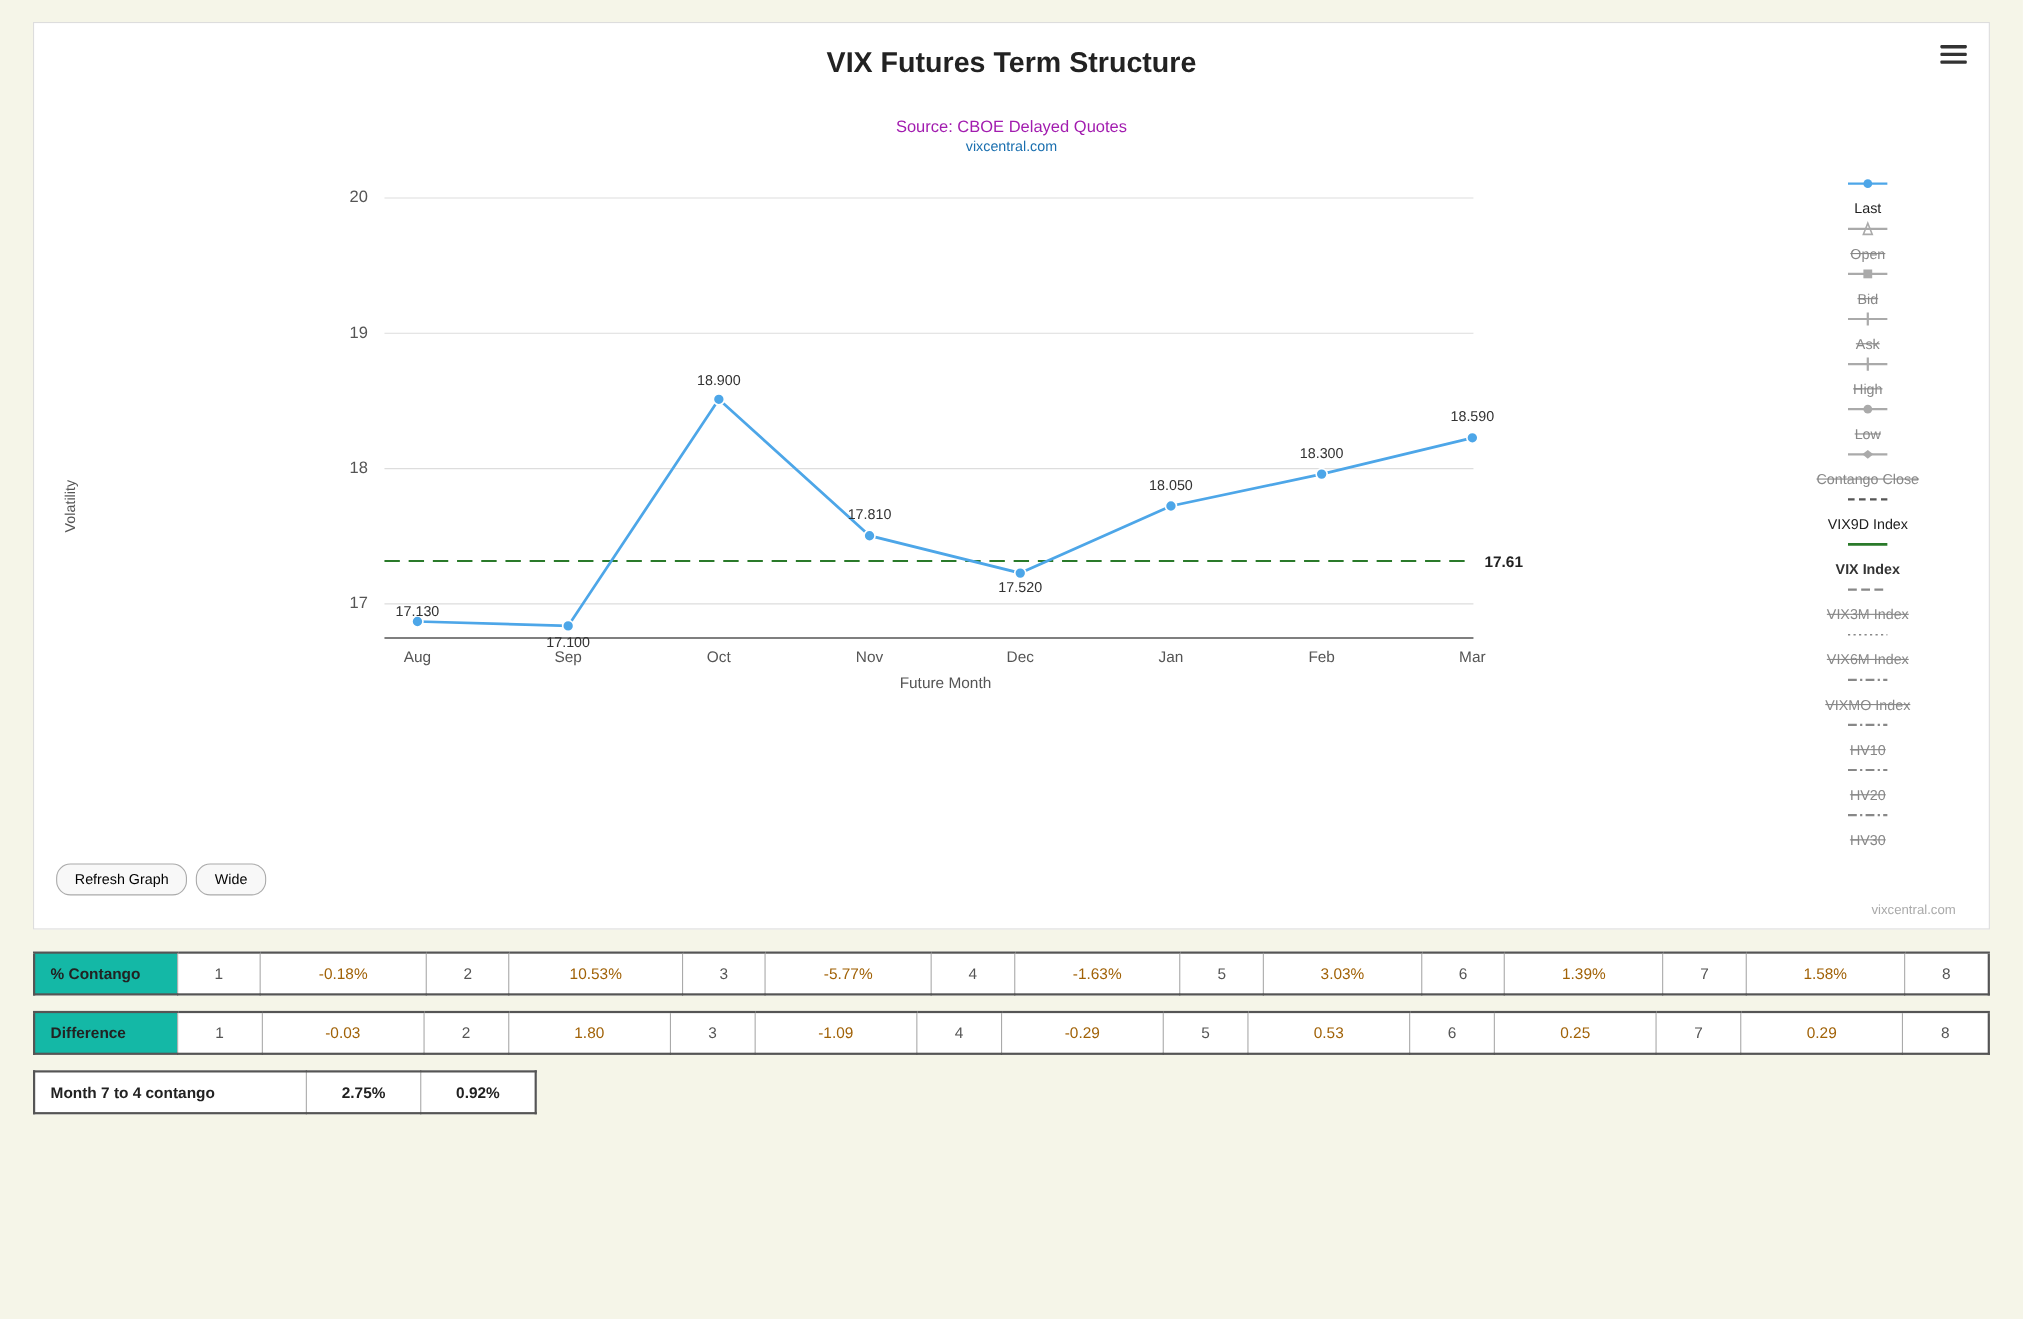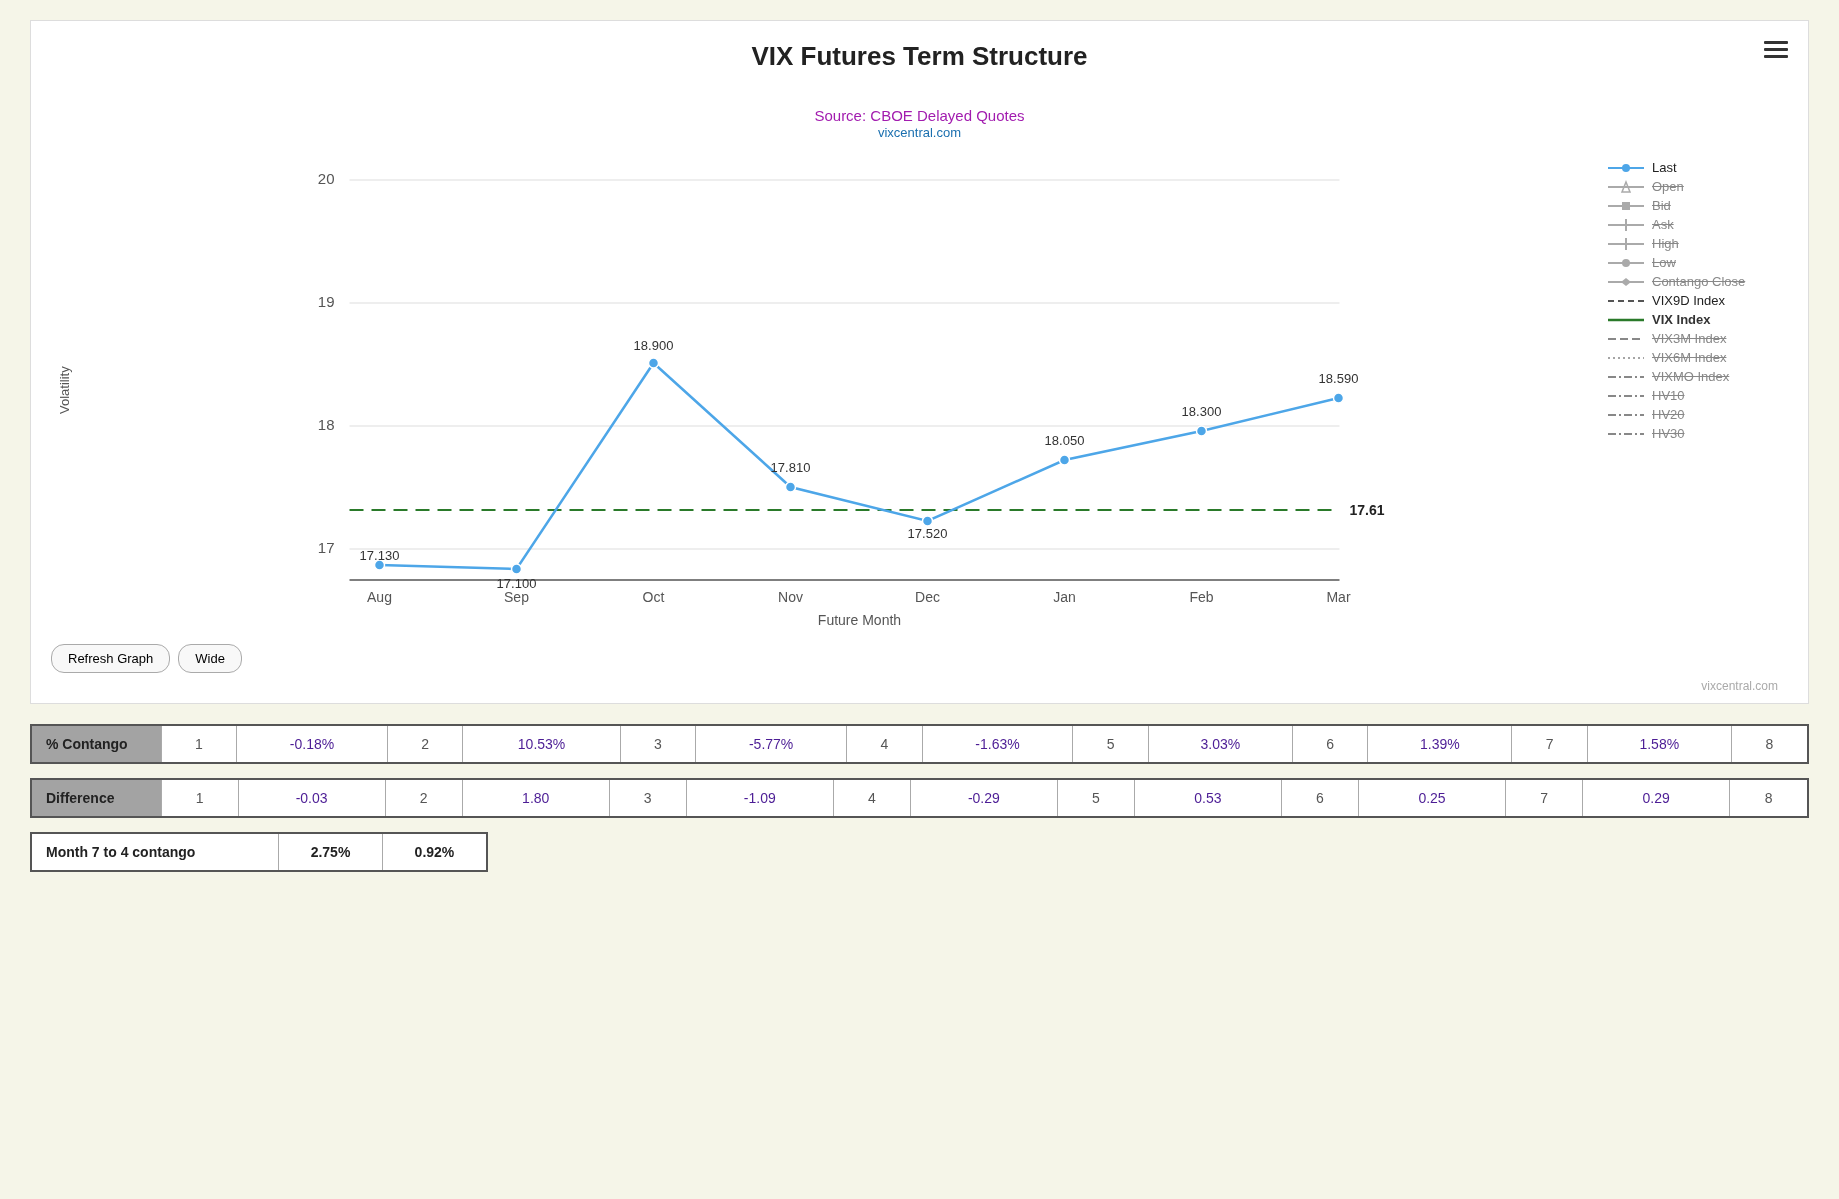--- a/index.html
+++ b/index.html
@@ -69,20 +69,21 @@
       display: flex;
       flex-direction: column;
       gap: 4px;
       margin-top: 10px;
     }
     .legend-item {
       display: flex;
       align-items: center;
       gap: 8px;
       font-size: 13px;
+      flex-direction: column;
     }
     .legend-item.strikethrough {
       text-decoration: line-through;
       color: #888;
     }
     .chart-buttons {
       display: flex;
       gap: 8px;
       margin-top: 14px;
     }
@@ -122,25 +123,25 @@
       text-align: center;
       font-size: 14px;
     }
     .data-table tr:first-child td,
     .data-table tr:first-child th {
       border-top: 2px solid #555;
     }
     .data-table .row-label {
       font-weight: bold;
       text-align: left;
-      background: #a3a3a3;
+      background: #14b8a6;
       width: 130px;
     }
     .data-table .num-cell {
-      color: #4c1d95;
+      color: #a16207;
       min-width: 70px;
     }
     .data-table .idx-cell {
       color: #555;
       font-weight: normal;
       min-width: 30px;
     }
     .contango-table {
       width: 458px;
       border: 2px solid #555;

